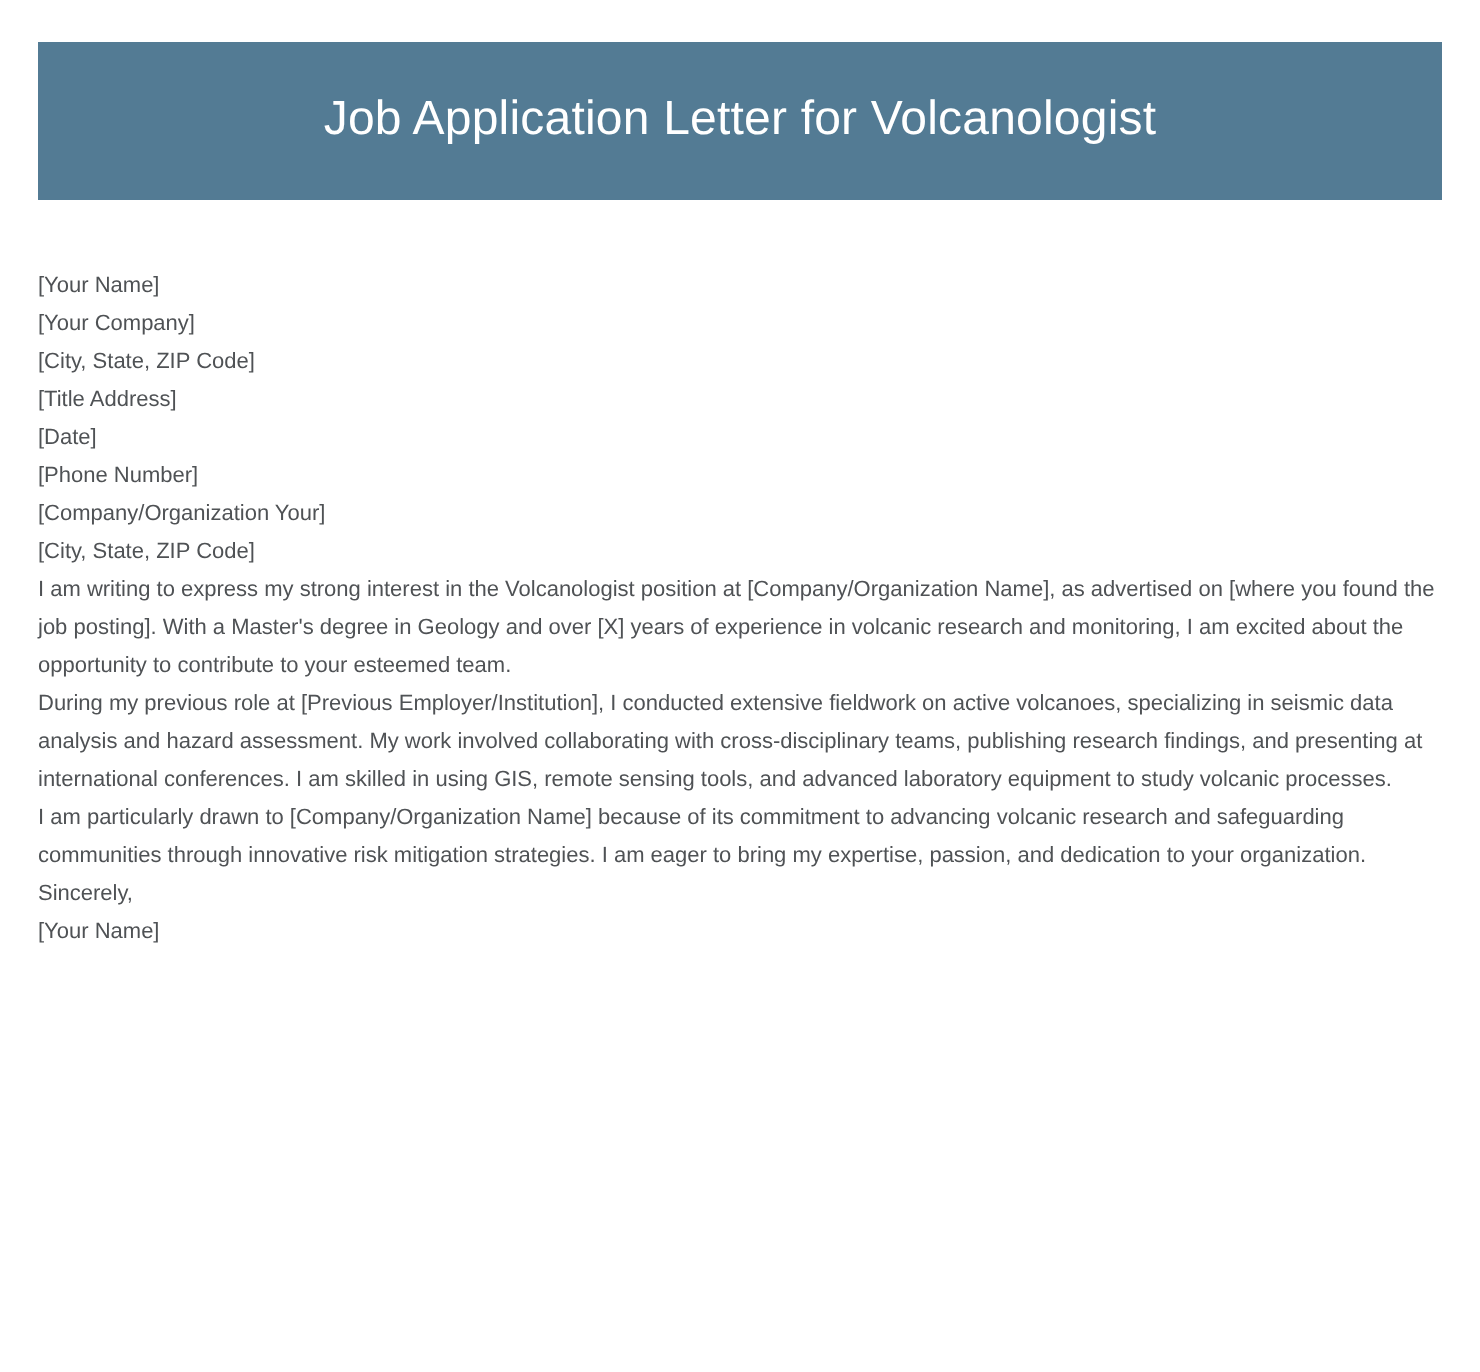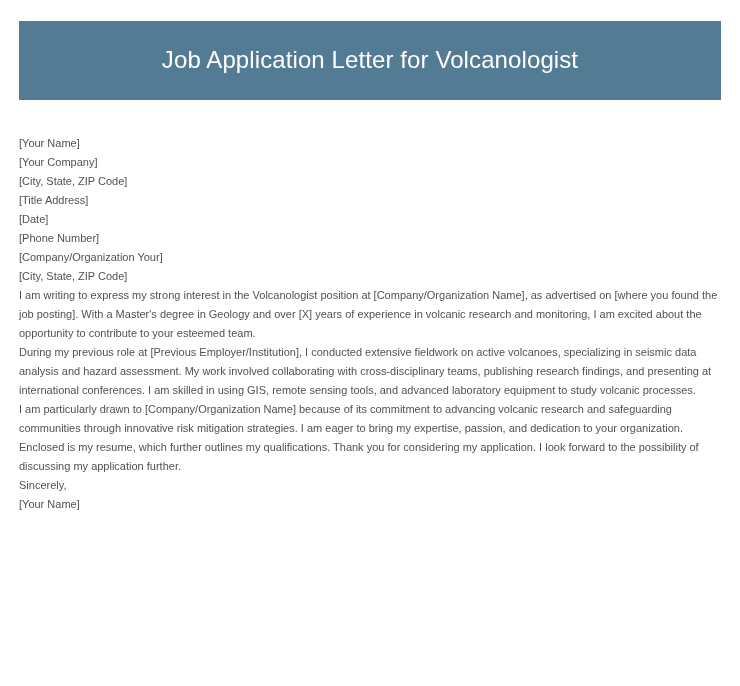--- a/index.html
+++ b/index.html
@@ -89,20 +89,19 @@
 
     <div>
       <span class="letter-line">[Company/Organization Your]</span>
       <span class="letter-line">[City, State, ZIP Code]</span>
     </div>
 
 
     <span class="letter-para">I am writing to express my strong interest in the Volcanologist position at [Company/Organization Name], as advertised on [where you found the job posting]. With a Master's degree in Geology and over [X] years of experience in volcanic research and monitoring, I am excited about the opportunity to contribute to your esteemed team.</span>
     <span class="letter-para">During my previous role at [Previous Employer/Institution], I conducted extensive fieldwork on active volcanoes, specializing in seismic data analysis and hazard assessment. My work involved collaborating with cross-disciplinary teams, publishing research findings, and presenting at international conferences. I am skilled in using GIS, remote sensing tools, and advanced laboratory equipment to study volcanic processes.</span>
     <span class="letter-para">I am particularly drawn to [Company/Organization Name] because of its commitment to advancing volcanic research and safeguarding communities through innovative risk mitigation strategies. I am eager to bring my expertise, passion, and dedication to your organization.</span>
-    <span class="letter-para">Enclosed is my resume, which further outlines my qualifications. Thank you for considering my application. I look forward to the possibility of discussing my application further.</span>
 
     <span class="letter-line">Sincerely,</span>
     <span class="letter-line">[Your Name]</span>
 
   </div>
 
 </div>
 
 </body></html>

